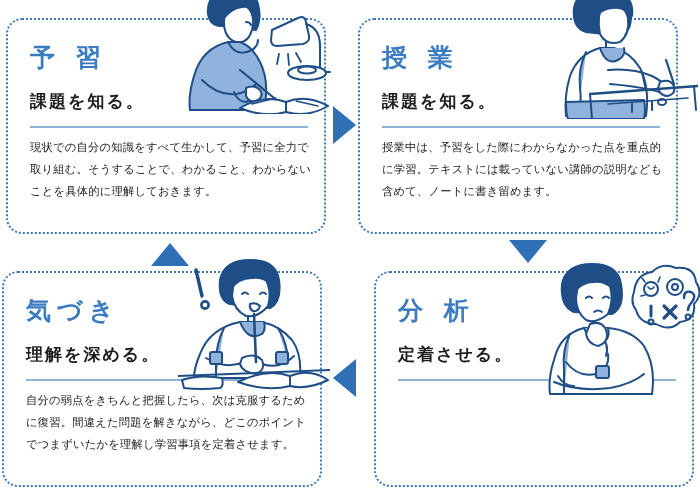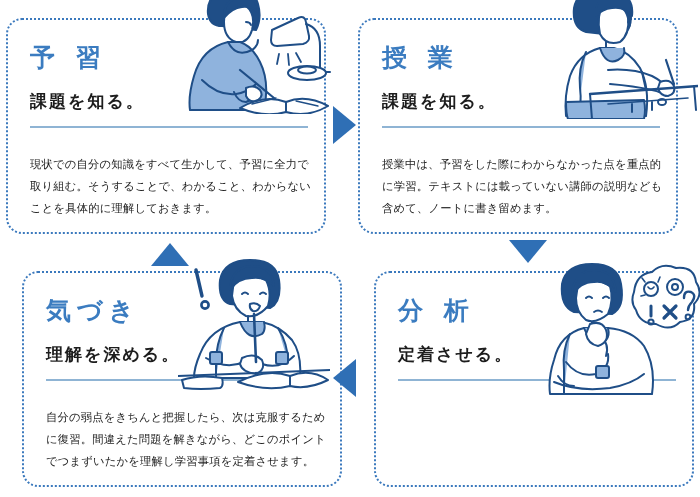--- a/index.html
+++ b/index.html
@@ -23,21 +23,21 @@
   
   .card {
     position: absolute;
     box-sizing: border-box;
     border: 2px dotted #3b79bd;
     border-radius: 16px;
     background: #ffffff;
   }
   .card-tl { left: 6px;   top: 18px;  width: 320px; height: 216px; }
   .card-tr { left: 358px; top: 18px;  width: 320px; height: 216px; }
-  .card-bl { left: 22px;   top: 271px; width: 320px; height: 216px; }
+  .card-bl { left: 2px;   top: 271px; width: 320px; height: 216px; }
   .card-br { left: 374px; top: 271px; width: 320px; height: 216px; }
 
   .card-inner {
     position: relative;
     width: 100%;
     height: 100%;
     padding: 18px 20px 0 20px;
     box-sizing: border-box;
   }
 
@@ -66,21 +66,21 @@
     height: 2px;
     background: #8fb4d4;
     position: relative;
     z-index: 3;
   }
   .body-text {
     font-size: 11.3px;
     color: #1d1d1d;
     line-height: 1.95;
     letter-spacing: 0.2px;
-    margin: 26px 0 0 2px;
+    margin: 9px 0 0 2px;
     width: 282px;
     position: relative;
     z-index: 3;
   }
 
   
   .illus {
     position: absolute;
     z-index: 5;
     pointer-events: none;

